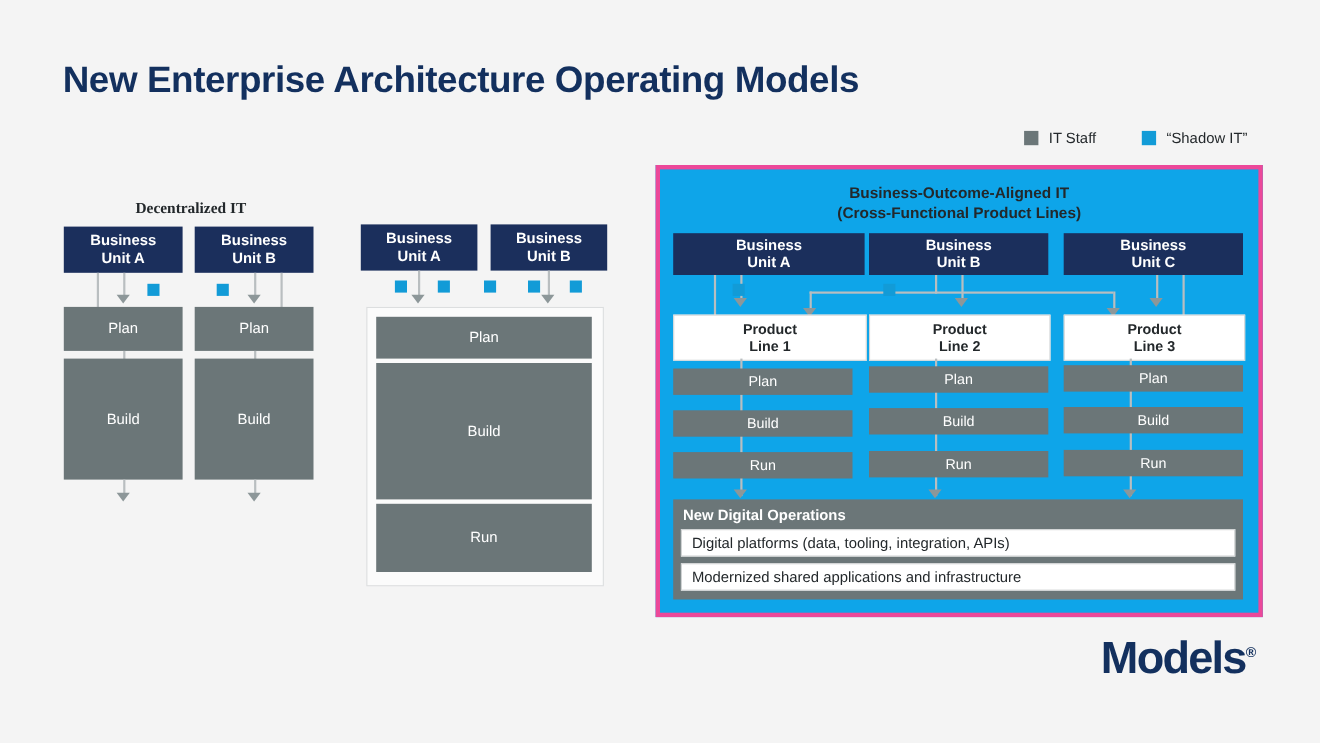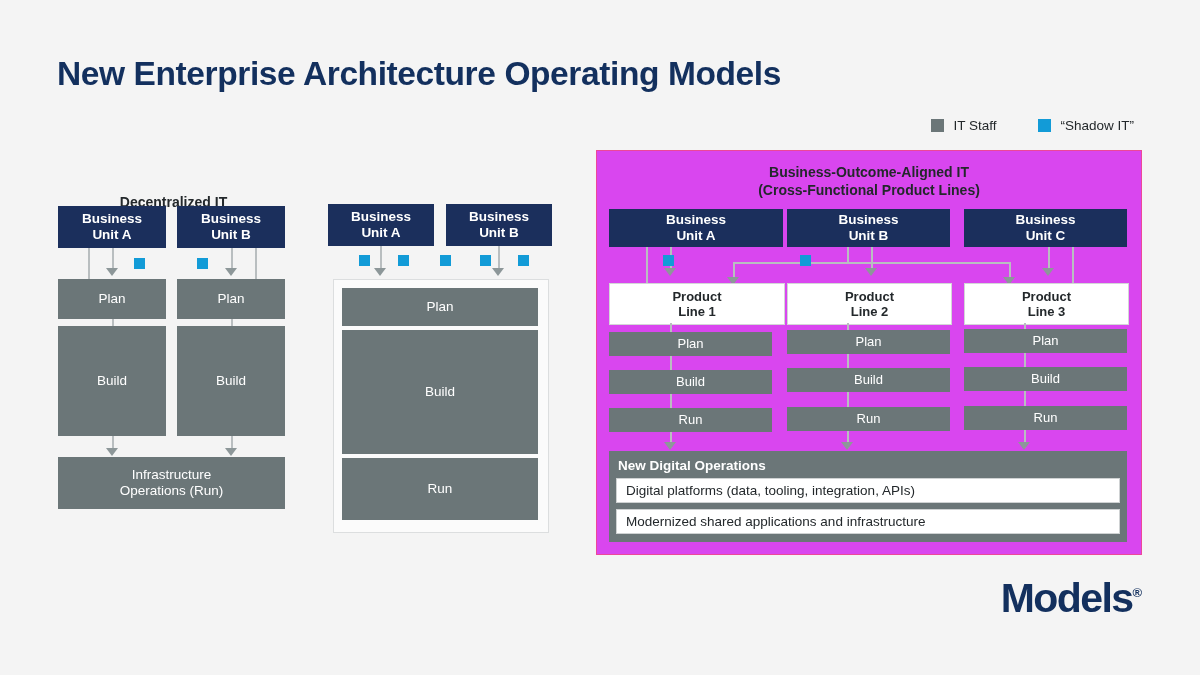--- a/index.html
+++ b/index.html
@@ -58,21 +58,21 @@
     border-top:8px solid #8d9799;
   }
 
   
   .c-container{
     position:absolute;background:#fbfbfb;border:1px solid #dcdedf;
   }
 
   
   .r-panel{
-    position:absolute;background:#d946ef;border:1px solid #ec4899;
+    position:absolute;background:#0ea5e9;border:4px solid #ec4899;
   }
   .r-title{
     position:absolute;width:100%;left:0;text-align:center;
     font-size:14px;font-weight:bold;color:#23282b;line-height:18px;
   }
 
   
   .found{position:absolute;background:#6b7678;}
   .found-title{
     position:absolute;color:#fff;font-size:13.5px;font-weight:bold;line-height:16px;
@@ -107,21 +107,21 @@
       <span class="legend-swatch" style="background:#6b7678"></span>
       <span class="legend-label">IT Staff</span>
     </div>
     <div class="legend-item">
       <span class="legend-swatch" style="background:#129bd7"></span>
       <span class="legend-label">“Shadow IT”</span>
     </div>
   </div>
 
   <div class="panel" style="left:58px;top:178px;width:231px;height:340px;">
-    <div class="panel-heading" style="top:16px;">Decentralized IT</div>
+    <div class="panel-heading" style="top:4px;font-family:Liberation Serif, serif;">Decentralized IT</div>
 
     <div class="bu" style="left:0px;top:28px;width:108px;height:42px;">
       <div>
         <span>Business</span><br>
         <span>Unit A</span>
       </div>
     </div>
 
     <div class="bu" style="left:119px;top:28px;width:108px;height:42px;">
       <div>
@@ -147,26 +147,20 @@
     <div class="vline" style="left:173px;top:141px;height:8px;"></div>
 
     <div class="gbox" style="left:0px;top:148px;width:108px;height:110px;">Build</div>
     <div class="gbox" style="left:119px;top:148px;width:108px;height:110px;">Build</div>
 
     <div class="vline" style="left:54px;top:258px;height:14px;"></div>
     <div class="arrow" style="left:48px;top:270px;"></div>
     <div class="vline" style="left:173px;top:258px;height:14px;"></div>
     <div class="arrow" style="left:167px;top:270px;"></div>
 
-    <div class="gbox" style="left:0px;top:279px;width:227px;height:52px;">
-      <div>
-        <span>Infrastructure</span><br>
-        <span>Operations (Run)</span>
-      </div>
-    </div>
   </div>
 
   <div class="panel" style="left:328px;top:176px;width:225px;height:355px;">
 
     <div class="bu" style="left:0px;top:28px;width:106px;height:42px;">
       <div>
         <span>Business</span><br>
         <span>Unit A</span>
       </div>
     </div>

